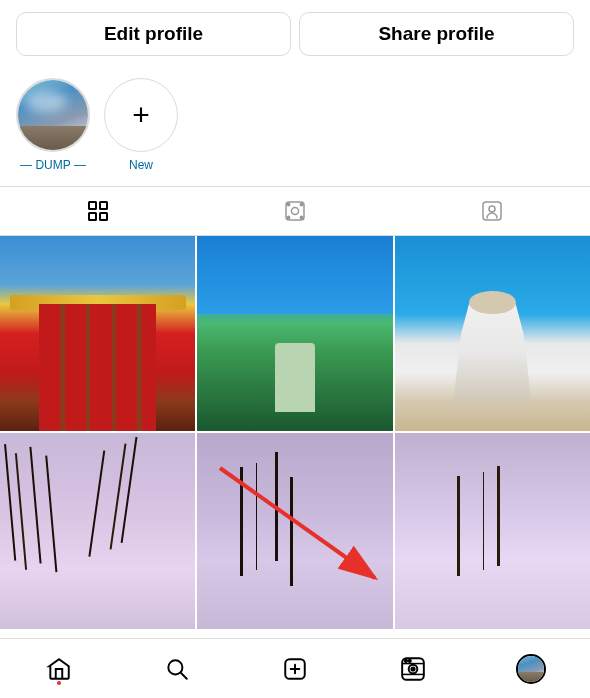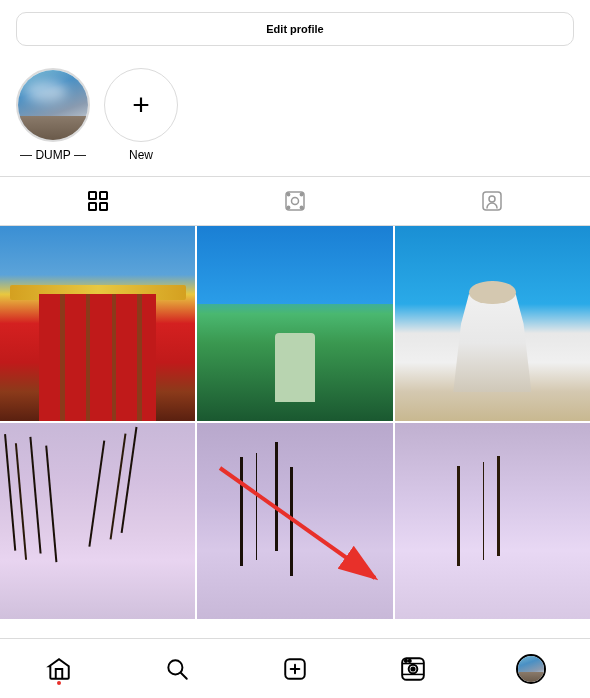--- a/index.html
+++ b/index.html
@@ -18,21 +18,21 @@
       justify-content: center;
       gap: 8px;
       padding: 12px 16px;
     }
     .top-btn {
       flex: 1;
       padding: 10px 6px;
       border: 1.5px solid #dbdbdb;
       border-radius: 10px;
       background: #fff;
-      font-size: 11px;
+      font-size: 19px;
       font-weight: 600;
       cursor: pointer;
       color: #000;
       text-align: center;
     }
 
     
     .stories-row {
       display: flex;
       align-items: flex-start;
@@ -85,21 +85,21 @@
       display: flex;
       align-items: center;
       justify-content: center;
       cursor: pointer;
       font-size: 30px;
       font-weight: 300;
       color: #000;
     }
     .story-label {
       font-size: 12px;
-      color: #000000;
+      color: #0369a1;
       text-align: center;
     }
 
     
     .tab-row {
       display: flex;
       justify-content: space-around;
       border-top: 1px solid #dbdbdb;
       border-bottom: 1px solid #dbdbdb;
       padding: 10px 0;
@@ -298,20 +298,21 @@
       bottom: 0; left: 0; right: 0;
       height: 35%;
       background: linear-gradient(180deg, #8a7a6a 0%, #6a5a4a 100%);
     }
   </style>
 </head>
 <body>
 
 <div class="top-buttons">
   <button class="top-btn">Edit profile</button>
+  <button class="top-btn">Share profile</button>
 </div>
 
 <div class="stories-row">
   <div class="story-item">
     <div class="story-avatar">
       <div class="story-avatar-img"></div>
     </div>
     <span class="story-label">— DUMP —</span>
   </div>
   <div class="story-item">

